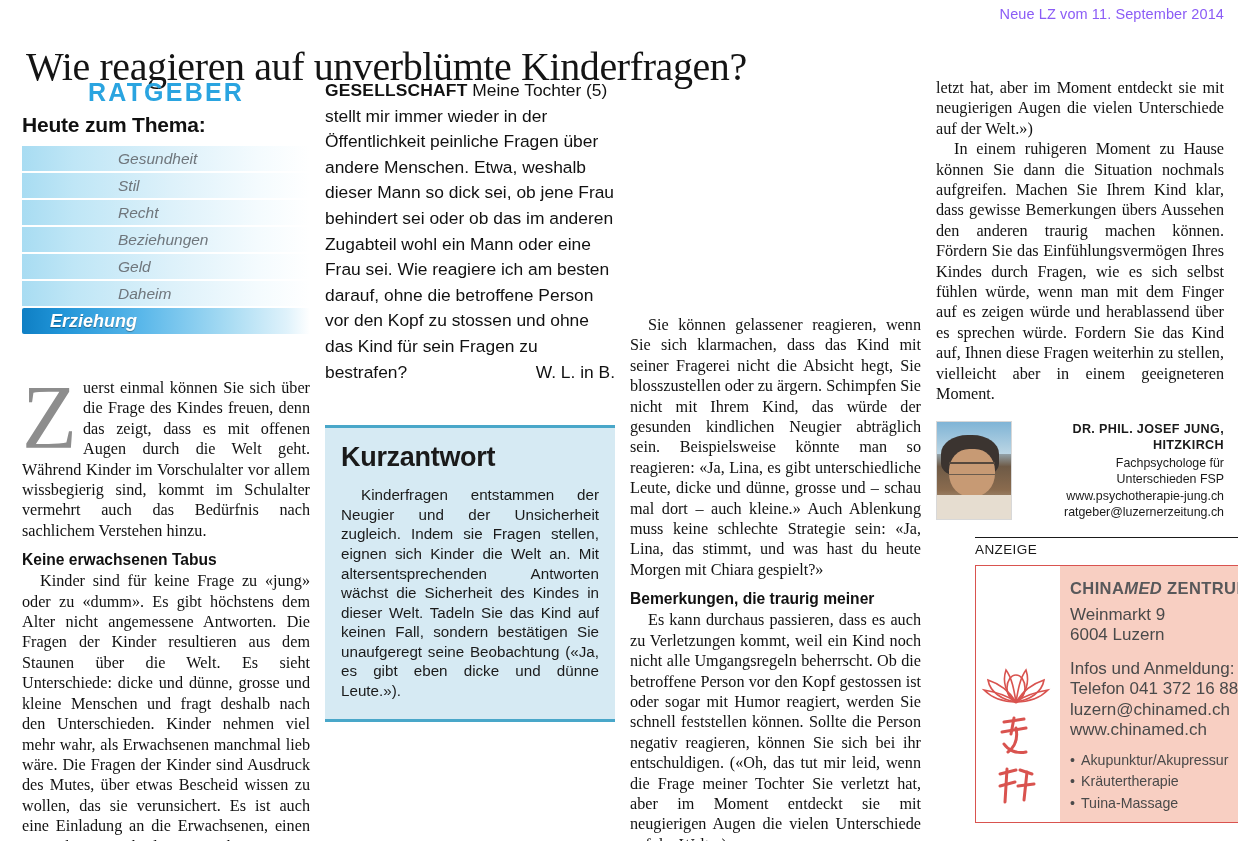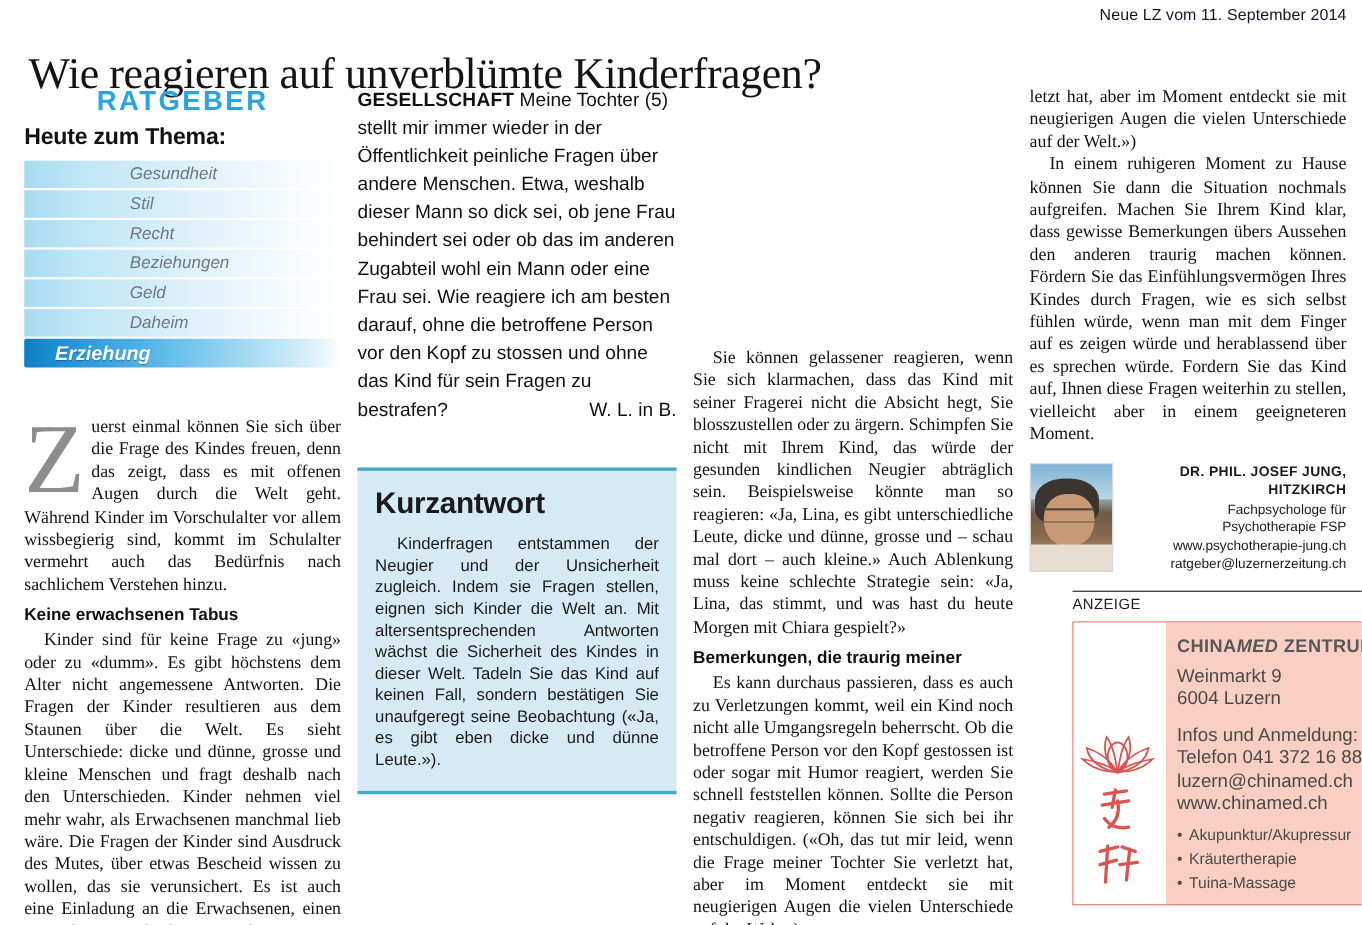--- a/index.html
+++ b/index.html
@@ -22,21 +22,21 @@
     box-sizing: border-box;
   }
 
   
   .masthead-date {
     position: absolute;
     top: 6px;
     right: 14px;
     font-family: "Liberation Sans", sans-serif;
     font-size: 14.5px;
-    color: #0f172a;
+    color: #8b5cf6;
     letter-spacing: 0.1px;
   }
   .headline {
     position: absolute;
     top: 16px;
     left: 26px;
     font-family: "Liberation Serif", serif;
     font-size: 40px;
     font-weight: 400;
     letter-spacing: -0.4px;
@@ -361,21 +361,21 @@
       <div class="author-photo">
         <div class="sky"></div>
         <div class="hair"></div>
         <div class="face"></div>
         <div class="glasses"></div>
         <div class="shirt"></div>
       </div>
       <div class="author-meta">
         <div class="author-name">DR. PHIL. JOSEF JUNG, HITZKIRCH</div>
         <div>Fachpsychologe für</div>
-        <div>Psychotherapie FSP</div>
+        <div>Unterschieden FSP</div>
         <div>www.psychotherapie-jung.ch</div>
         <div>ratgeber@luzernerzeitung.ch</div>
       </div>
     </div>
 
     <div class="anzeige-wrap">
       <div class="anzeige-rule"></div>
       <div class="anzeige-label">ANZEIGE</div>
 
       <div class="ad-box">

